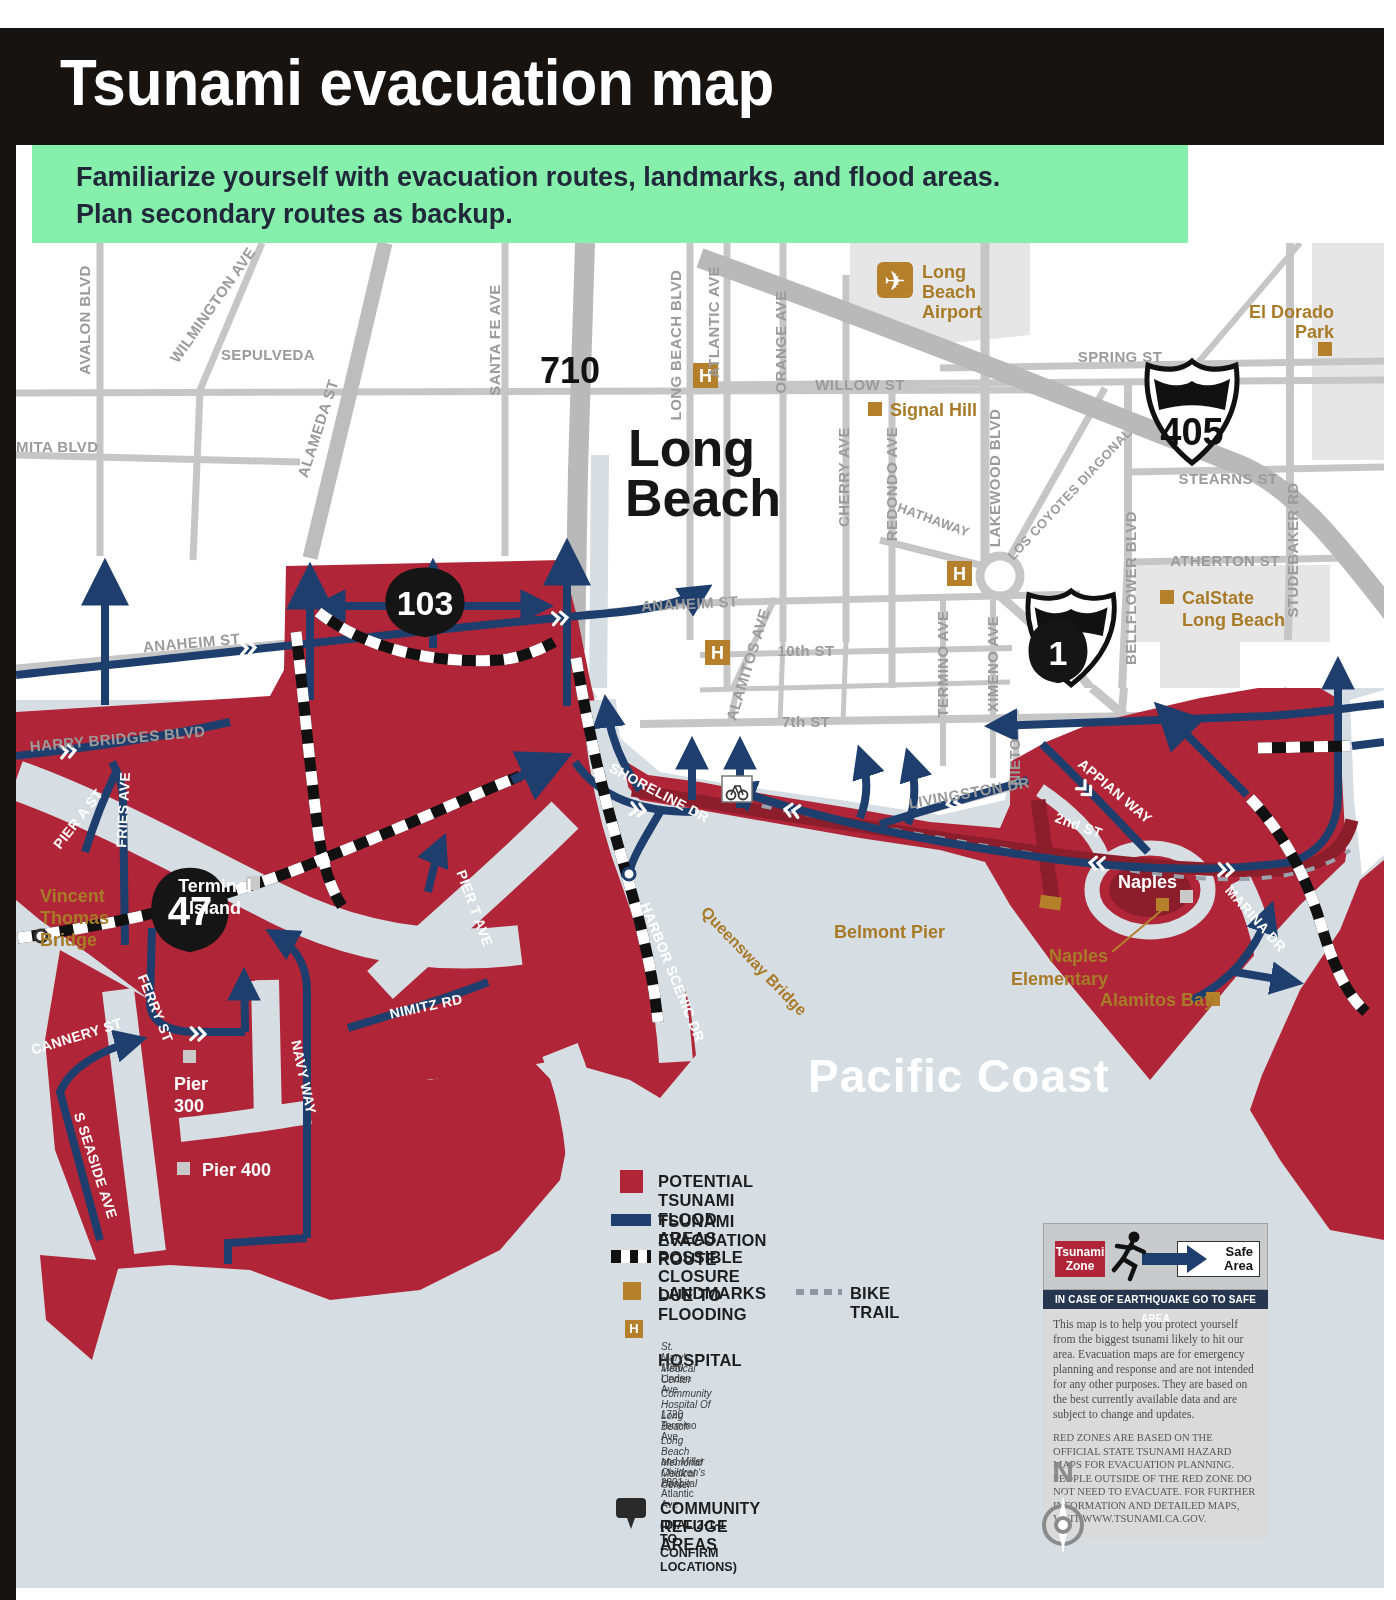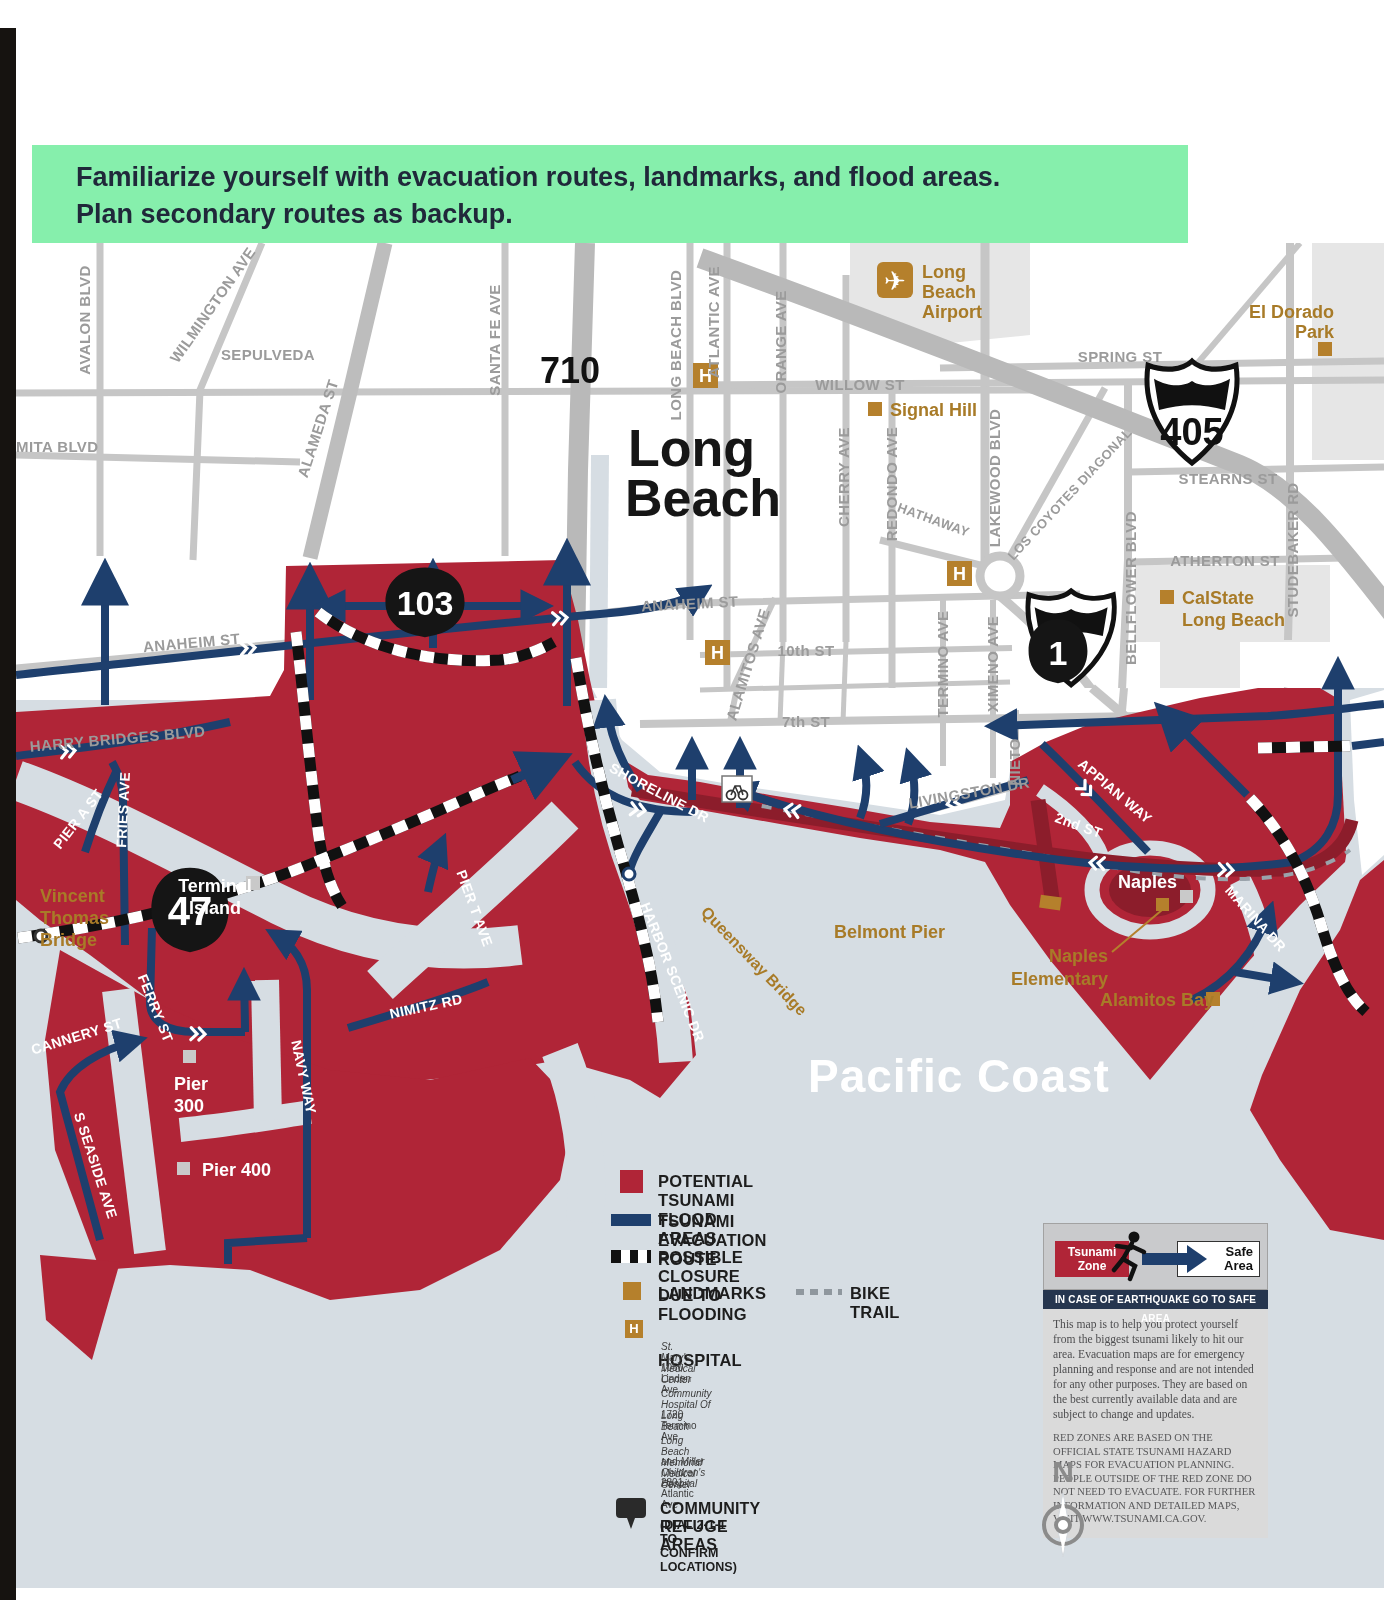--- a/index.html
+++ b/index.html
@@ -23,41 +23,44 @@
   .shnum{font-weight:bold;fill:#111;text-anchor:middle;}
   .bnum{font-weight:bold;fill:#fff;text-anchor:middle;}
   .hh{fill:#fff;font-weight:bold;font-size:18px;text-anchor:middle;}
   
   .ov{position:absolute;z-index:3;}
   .leg-label{font-size:16.5px;font-weight:bold;color:#1d1d1d;letter-spacing:.2px;}
   .leg-sub{font-size:10px;color:#3d3d3d;}
   .leg-sub i{font-style:italic;}
   #infobox{position:absolute;left:1043px;top:1223px;width:225px;z-index:3;}
   #sign{position:relative;height:67px;background:#c9cacc;border:1px solid #a2a2a2;box-sizing:border-box;}
-  #sign .tz{position:absolute;left:11px;top:17px;width:74px;height:36px;background:#b02537;
+  #sign .tz{position:absolute;left:11px;top:17px;width:50px;height:36px;background:#b02537;
             color:#fff;font-size:12px;font-weight:bold;text-align:center;line-height:14px;padding-top:4px;box-sizing:border-box;}
   #sign .sa{position:absolute;left:133px;top:17px;width:83px;height:36px;background:#fff;border:1px solid #333;
             box-sizing:border-box;}
   #sign .sa .txt{position:absolute;right:6px;top:3px;color:#111;font-size:13px;font-weight:bold;
                  text-align:right;line-height:14px;}
   #sign .arrbar{position:absolute;left:98px;top:29px;width:46px;height:12px;background:#1e3f6d;z-index:2;}
   #sign .arrhead{position:absolute;left:143px;top:21px;width:0;height:0;z-index:2;
                  border-left:20px solid #1e3f6d;border-top:14px solid transparent;border-bottom:14px solid transparent;}
   #banner{height:19px;background:#26364f;color:#fff;font-size:10px;font-weight:bold;
           text-align:center;line-height:19px;letter-spacing:.2px;}
   #paras{background:#dadada;padding:8px 10px 12px 10px;font-family:Liberation Serif, serif;}
   #paras .p1{color:#4e4e50;font-size:11.6px;line-height:15px;margin:0 0 9px 0;}
   #paras .p2{color:#58585a;font-size:10.6px;line-height:13.5px;margin:0;}
 </style>
 </head>
 <body>
 
 <div id="page">
 
   <div id="frame-left"></div>
+  <div id="hdr">
+    <div class="t">Tsunami evacuation map</div>
+  </div>
   <div id="sub">
     <div class="s">
       <div>Familiarize yourself with evacuation routes, landmarks, and flood areas.</div>
       <div>Plan secondary routes as backup.</div>
     </div>
   </div>
 
   <svg width="1396" height="1600" viewBox="0 0 1396 1600" style="position:absolute;left:0;top:0;z-index:1;">
     <defs>
       <marker id="arr" viewBox="0 0 10 10" refX="7" refY="5" markerWidth="4.2" markerHeight="4.2" orient="auto">

